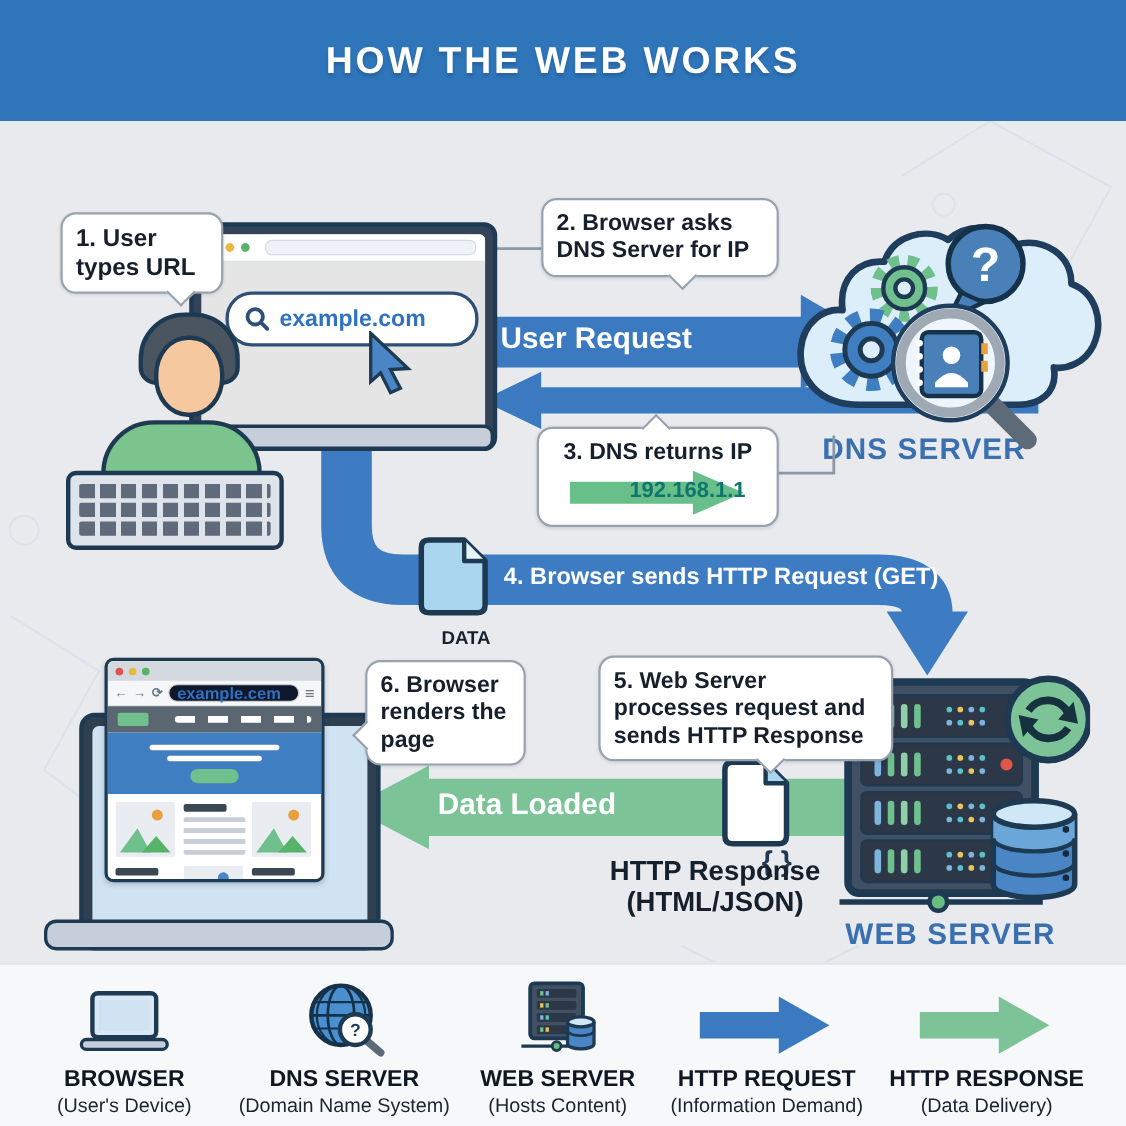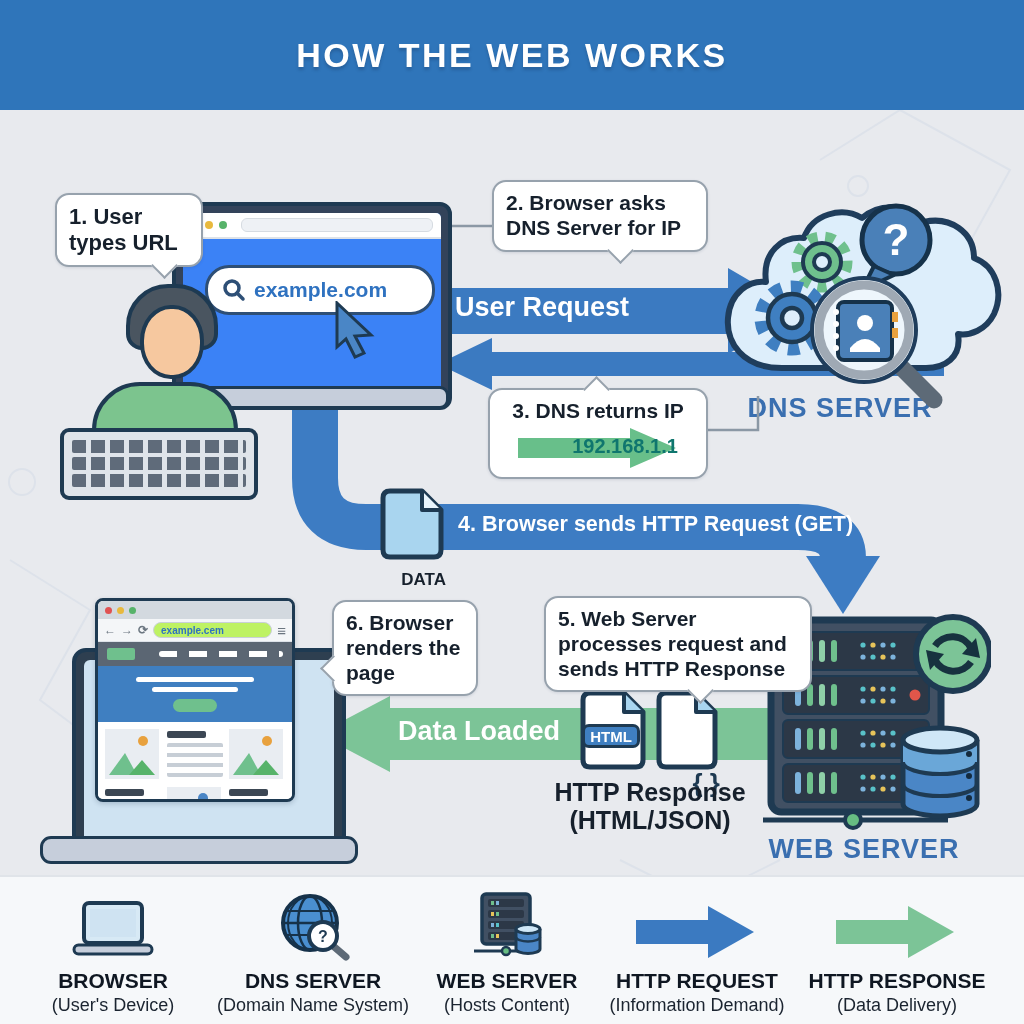--- a/index.html
+++ b/index.html
@@ -23,21 +23,21 @@
   .pt-up::after{top:-10px;left:45%;border-left:2.5px solid #97a2ad;border-top:2.5px solid #97a2ad;}
   .pt-left::after{left:-10px;bottom:16px;border-left:2.5px solid #97a2ad;border-bottom:2.5px solid #97a2ad;}
 
   
   .arrow-label{color:#fff;font-weight:800;}
   .blue-label{color:#3a6fb0;font-weight:800;letter-spacing:1px;}
   .caption{color:#16202c;font-weight:700;text-align:center;}
 
   
   .monitor{left:172px;top:202px;width:258px;height:186px;background:#33435a;border:4px solid #1e3a52;border-radius:12px;padding:7px;z-index:3;}
-  .monitor-screen{width:100%;height:100%;background:#3b82f6;border-radius:5px;overflow:hidden;position:relative;}
+  .monitor-screen{width:100%;height:100%;background:#e5e5e5;border-radius:5px;overflow:hidden;position:relative;}
   .chrome{height:24px;background:#fff;border-bottom:2px solid #dde2e8;display:flex;align-items:center;padding:0 8px;gap:6px;}
   .dot{width:8px;height:8px;border-radius:50%;}
   .addr-stub{flex:1;height:12px;background:#eef1f5;border:1px solid #d6dbe1;border-radius:6px;margin-left:8px;}
   .search-pill{position:absolute;left:22px;top:52px;width:196px;height:44px;border:3.5px solid #2e4f76;border-radius:24px;
                display:flex;align-items:center;gap:8px;padding:0 14px;background:#fff;}
   .search-pill .url{color:#2f72c0;font-size:21px;font-weight:800;}
   .monitor-base{left:193px;top:386px;width:250px;height:17px;background:#c6cedb;border:3px solid #1e3a52;border-radius:9px;z-index:3;}
 
   
   .hair{left:126px;top:284px;width:84px;height:58px;background:#4a5560;border:4px solid #1e3a52;border-radius:42px 42px 16px 16px;z-index:4;}
@@ -51,21 +51,21 @@
   .doc-label{position:absolute;width:100%;text-align:right;font-weight:800;color:#16202c;margin-top:48px;}
 
   
   .laptop{left:72px;top:648px;width:250px;height:192px;background:#2e3f50;border:4px solid #1e3a52;border-radius:14px;padding:8px;z-index:2;}
   .laptop-screen{width:100%;height:100%;background:#cfe3f2;border-radius:6px;}
   .laptop-base{left:40px;top:836px;width:312px;height:22px;background:#c6cedb;border:3px solid #1e3a52;border-radius:11px;z-index:3;}
   .bwindow{left:95px;top:598px;width:194px;height:198px;background:#fff;border:3px solid #1e3a52;border-radius:8px;overflow:hidden;z-index:4;box-shadow:0 2px 5px rgba(20,40,70,.2);}
   .bw-titlebar{height:18px;background:#d3d9df;display:flex;align-items:center;gap:5px;padding:0 7px;}
   .bw-toolbar{height:22px;background:#f4f6f8;display:flex;align-items:center;gap:5px;padding:0 6px;border-bottom:1px solid #dde2e8;}
   .bw-toolbar .glyph{color:#6b7680;font-size:12px;font-weight:700;line-height:1;}
-  .bw-url{flex:1;height:14px;background:#bef264;border:1.5px solid #c9d0d8;border-radius:8px;font-size:10px;font-weight:800;color:#2f72c0;display:flex;align-items:center;padding:0 7px;}
+  .bw-url{flex:1;height:14px;background:#0f172a;border:1.5px solid #c9d0d8;border-radius:8px;font-size:15px;font-weight:800;color:#2f72c0;display:flex;align-items:center;padding:0 7px;}
   .bw-nav{height:24px;background:#5b6673;display:flex;align-items:center;padding:0 9px;gap:8px;}
   .bw-logo{width:28px;height:12px;background:#6fc08d;border-radius:2px;}
   .bw-menu{flex:1;height:6px;margin-left:16px;border-radius:3px;background:repeating-linear-gradient(90deg,#fff 0 18px,transparent 18px 30px);}
   .bw-hero{height:56px;background:#3f7fc1;display:flex;flex-direction:column;align-items:center;justify-content:center;gap:5px;}
   .hline{height:5px;border-radius:3px;background:#fff;}
   .hbtn{width:44px;height:13px;border-radius:7px;background:#6fc08d;margin-top:2px;}
   .bw-content{display:grid;grid-template-columns:1fr 1fr 1fr;gap:6px;padding:7px;background:#fff;}
   .card-txt{height:50px;padding-top:2px;}
   .card-txt .bar{width:70%;height:7px;background:#3c4754;border-radius:2px;margin-bottom:5px;}
   .card-txt .lines{height:34px;background:repeating-linear-gradient(180deg,#c7ced6 0 4px,transparent 4px 10px);border-radius:2px;}
@@ -285,27 +285,20 @@
           <polygon points="6,46 24,24 42,46" fill="#4a86c6"></polygon>
           <polygon points="30,46 41,34 52,46" fill="#3a6fb0"></polygon>
         </svg>
       <div class="card-txt">
           <div class="bar"></div>
           <div class="lines"></div>
         </div>
     </div>
   </div>
 
-  <div class="abs" style="left:578px;top:688px;width:70px;height:84px;z-index:3;">
-    <svg width="70" height="84">
-      <path d="M5,12 Q5,5 12,5 L46,5 L65,24 L65,72 Q65,79 58,79 L12,79 Q5,79 5,72 Z" fill="#ffffff" stroke="#1e3a52" stroke-width="5" stroke-linejoin="round"></path>
-      <path d="M46,5 L46,24 L65,24" fill="#a9d5ef" stroke="#1e3a52" stroke-width="4" stroke-linejoin="round"></path>
-    </svg>
-    <div class="abs" style="left:4px;top:36px;width:58px;height:24px;background:#3f7fc1;border:3px solid #1e3a52;border-radius:7px;color:#fff;font-size:15px;font-weight:800;display:flex;align-items:center;justify-content:center;box-sizing:border-box;">HTML</div>
-  </div>
   <div class="abs" style="left:654px;top:688px;width:66px;height:84px;z-index:3;">
     <svg width="66" height="84">
       <path d="M5,12 Q5,5 12,5 L42,5 L61,24 L61,72 Q61,79 54,79 L12,79 Q5,79 5,72 Z" fill="#ffffff" stroke="#1e3a52" stroke-width="5" stroke-linejoin="round"></path>
       <path d="M42,5 L42,24 L61,24" fill="#a9d5ef" stroke="#1e3a52" stroke-width="4" stroke-linejoin="round"></path>
     </svg>
     <div class="doc-label" style="top:32px;font-size:26px;color:#1e3a52;">{ }</div>
   </div>
   <div class="abs caption" style="left:540px;top:778px;width:220px;font-size:25px;z-index:3;">HTTP Response</div>
   <div class="abs caption" style="left:540px;top:806px;width:220px;font-size:25px;z-index:3;">(HTML/JSON)</div>
 

